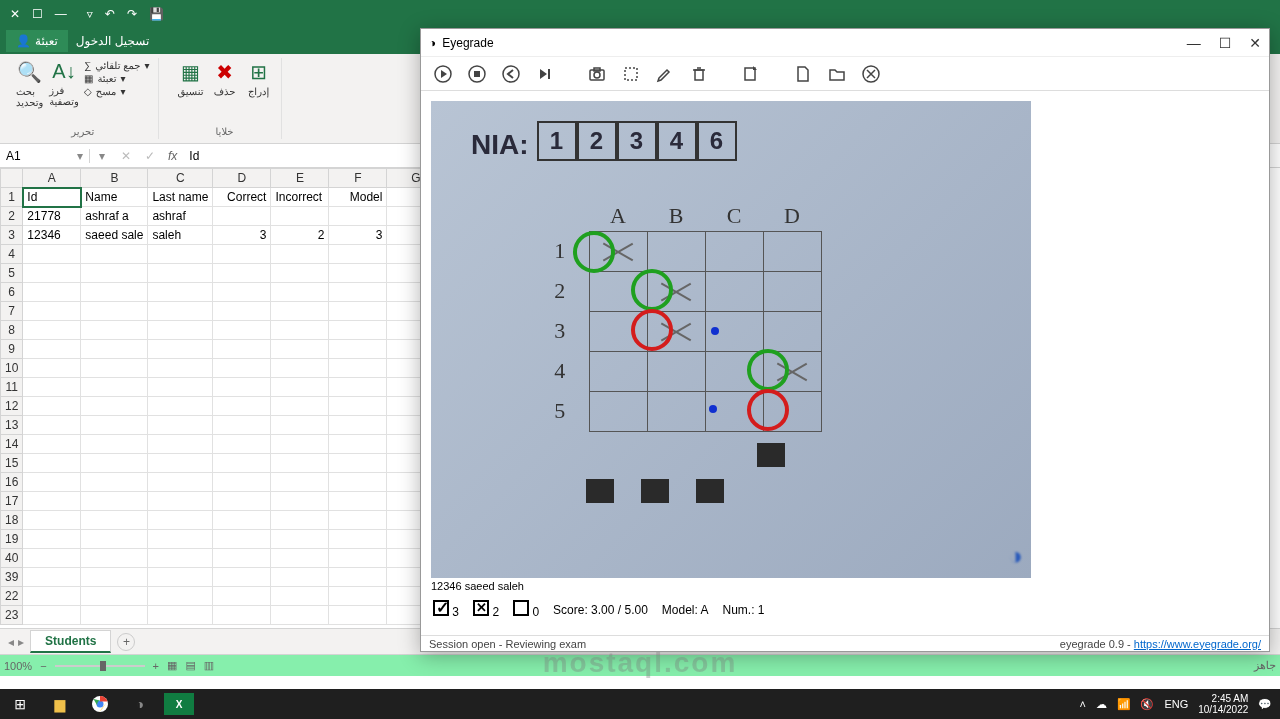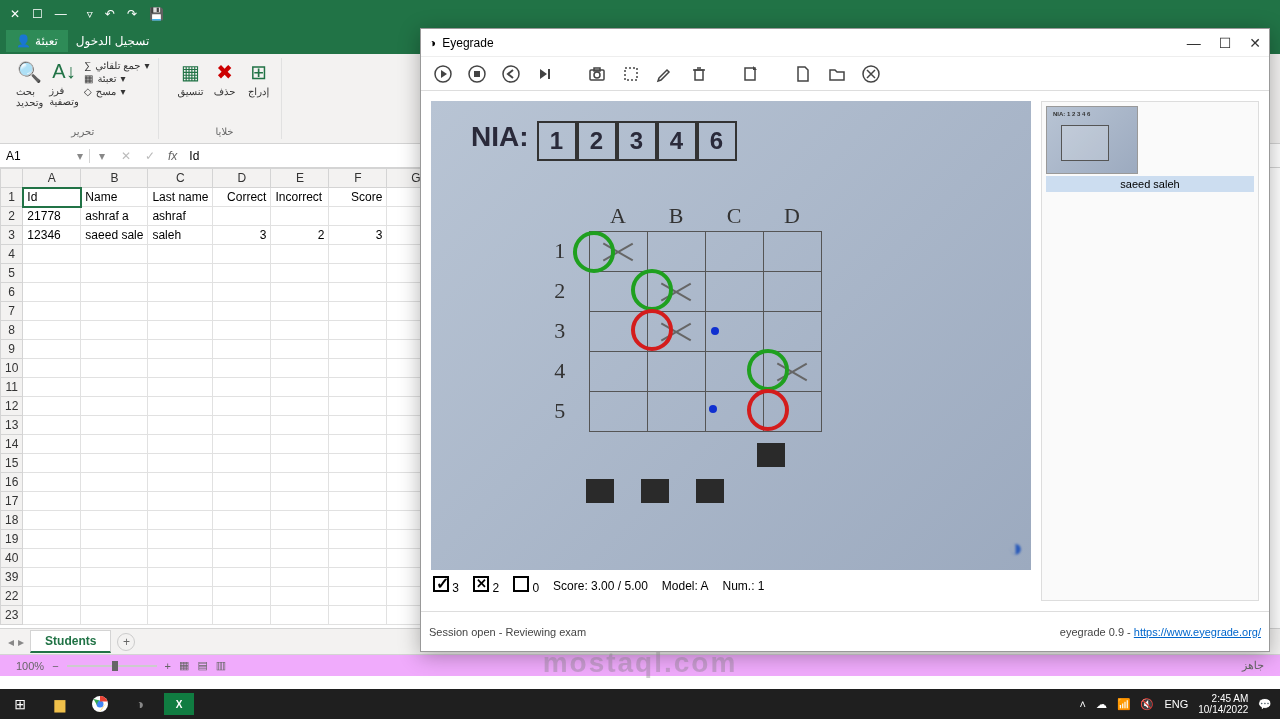--- a/index.html
+++ b/index.html
@@ -39,21 +39,21 @@
 .sheet td { border: 1px solid #e1e1e1; padding: 2px 4px; height: 18px; min-width: 58px; }
 .sheet td.sel { outline: 2px solid #217346; outline-offset: -1px; }
 
 
 .sheet-tabs { height: 26px; background: #f3f2f1; border-top: 1px solid #d4d4d4; display: flex; align-items: center; padding: 0 8px; font-size: 12px; gap: 6px; }
 .sheet-tab { padding: 3px 14px; background: #fff; border: 1px solid #d4d4d4; border-bottom: 2px solid #217346; font-weight: bold; color: #217346; cursor: pointer; }
 .tab-nav { display: flex; gap: 4px; color: #888; }
 .add-tab { width: 18px; height: 18px; border: 1px solid #ccc; border-radius: 50%; text-align: center; line-height: 16px; cursor: pointer; color: #666; }
 
 
-.excel-status { height: 22px; background: #f0abfc; border-top: 1px solid #d4d4d4; display: flex; align-items: center; justify-content: space-between; padding: 0 16px; font-size: 11px; color: #666; }
+.excel-status { height: 22px; background: #86efac; border-top: 1px solid #d4d4d4; display: flex; align-items: center; justify-content: space-between; padding: 0 4px; font-size: 11px; color: #666; }
 .zoom-ctrl { display: flex; align-items: center; gap: 8px; }
 .zoom-slider { width: 90px; height: 2px; background: #ccc; position: relative; }
 .zoom-slider::after { content: ""; width: 6px; height: 10px; background: #666; position: absolute; left: 50%; top: -4px; }
 
 
 .eyegrade { position: absolute; top: 28px; left: 420px; width: 850px; height: 624px; background: #fff; border: 1px solid #999; box-shadow: 0 4px 20px rgba(0,0,0,0.3); display: flex; flex-direction: column; }
 .eg-title { height: 28px; display: flex; align-items: center; justify-content: space-between; padding: 0 8px; background: #fff; border-bottom: 1px solid #eee; }
 .eg-title .t-left { display: flex; align-items: center; gap: 6px; font-size: 12px; }
 .eg-title .t-right { display: flex; gap: 18px; font-size: 14px; color: #333; }
 .eg-title .t-right span { cursor: pointer; }
@@ -65,26 +65,26 @@
 .eg-capture { width: 600px; display: flex; flex-direction: column; }
 .eg-image { flex: 1; background: linear-gradient(135deg, #b8c4d4, #9caabf); position: relative; overflow: hidden; }
 .eg-side { flex: 1; background: #fafafa; border: 1px solid #ddd; padding: 4px; }
 .eg-thumb { width: 92px; height: 68px; background: linear-gradient(135deg, #b8c4d4, #9caabf); border: 1px solid #999; margin-bottom: 2px; position: relative; overflow: hidden; cursor: pointer; }
 .eg-thumb-label { font-size: 11px; text-align: center; background: #ccddf0; padding: 2px; }
 .eg-caption { font-size: 11px; padding: 2px 0; }
 .eg-scores { display: flex; align-items: center; gap: 14px; font-size: 12px; padding: 6px 2px; }
 .eg-scores .box { width: 16px; height: 16px; border: 2px solid #000; display: inline-block; position: relative; }
 .eg-scores .box.check::after { content: "✓"; position: absolute; top: -4px; left: 1px; font-size: 16px; font-weight: bold; }
 .eg-scores .box.cross::after { content: "✕"; position: absolute; top: -2px; left: 1px; font-size: 13px; font-weight: bold; }
-.eg-status { height: 40px; border-top: 1px solid #ddd; display: flex; align-items: center; justify-content: space-between; padding: 3px 8px; font-size: 11px; color: #444; }
+.eg-status { height: 16px; border-top: 1px solid #ddd; display: flex; align-items: center; justify-content: space-between; padding: 3px 8px; font-size: 11px; color: #444; }
 .eg-status a { color: #0066cc; }
 
 
 .paper { position: absolute; top: 20px; left: 40px; right: 40px; bottom: 20px; }
-.nia { font-family: serif; font-size: 28px; font-weight: bold; color: #2a2a3a; display: flex; align-items: flex-start; gap: 8px; }
+.nia { font-family: serif; font-size: 28px; font-weight: bold; color: #2a2a3a; display: flex; align-items: flex-end; gap: 8px; }
 .nia-boxes { display: flex; }
 .nia-boxes div { width: 40px; height: 40px; border: 2px solid #333; display: flex; align-items: center; justify-content: center; font-size: 24px; }
 .grid { margin-top: 40px; margin-left: 60px; position: relative; }
 .grid-table { border-collapse: collapse; }
 .grid-table th { font-family: serif; font-size: 22px; font-weight: normal; color: #333; width: 58px; height: 30px; }
 .grid-table td.rh { font-family: serif; font-size: 22px; color: #333; width: 40px; border: none; text-align: center; }
 .grid-table td.cell { width: 58px; height: 40px; border: 1.5px solid #555; position: relative; }
 .mark-x-grey::before, .mark-x-grey::after { content: ""; position: absolute; width: 60%; height: 2px; background: #666; top: 50%; left: 20%; }
 .mark-x-grey::before { transform: rotate(30deg); }
 .mark-x-grey::after { transform: rotate(-30deg); }
@@ -198,21 +198,21 @@
         </tr>
       </tbody>
       <tbody>
         <tr>
           <th class="row">1</th>
           <td class=" sel">Id</td>
           <td class="">Name</td>
           <td class="">Last name</td>
           <td class="" style="text-align:right">Correct</td>
           <td class="" style="text-align:left">Incorrect</td>
-          <td class="" style="text-align:right">Score</td>
+          <td class="" style="text-align:right">Model</td>
           <td class=""></td>
         </tr>
       </tbody>
       <tbody>
         <tr>
           <th class="row">2</th>
           <td class="">21778</td>
           <td class="">ashraf a</td>
           <td class="">ashraf</td>
           <td class=""></td>
@@ -664,35 +664,29 @@
             <div class="dot" style="top:126px;left:180px"></div>
             <div class="dot" style="top:204px;left:178px"></div>
             <div class="blk" style="top:242px;left:226px"></div>
             <div class="blk" style="top:278px;left:55px"></div>
             <div class="blk" style="top:278px;left:110px"></div>
             <div class="blk" style="top:278px;left:165px"></div>
           </div>
         </div>
         <div style="position:absolute;bottom:8px;right:8px;font-size:24px;color:#2a5aba;filter:blur(1px)">◑</div>
       </div>
+      <div class="eg-caption">12346 saeed saleh</div>
       <div class="eg-scores">
         <span><span class="box check"></span> <span>3</span></span>
         <span><span class="box cross"></span> <span>2</span></span>
         <span><span class="box"></span> <span>0</span></span>
         <span>Score: 3.00 / 5.00</span>
         <span>Model: A</span>
         <span>Num.: 1</span>
       </div>
-    </div>
-    <div class="eg-side">
-      <div class="eg-thumb">
-        <div style="position:absolute;top:4px;left:6px;font-size:6px;font-weight:bold;color:#333">NIA: 1 2 3 4 6</div>
-        <div style="position:absolute;top:18px;left:14px;width:48px;height:36px;border:1px solid #555;background:rgba(255,255,255,0.2)"></div>
-      </div>
-      <div class="eg-thumb-label">saeed saleh</div>
     </div>
   </div>
   <div class="eg-status">
     <span>Session open - Reviewing exam</span>
     <span><span>eyegrade 0.9 - </span><a href="#">https://www.eyegrade.org/</a></span>
   </div>
 </div>
 
 <div class="watermark">mostaql.com</div>
 

